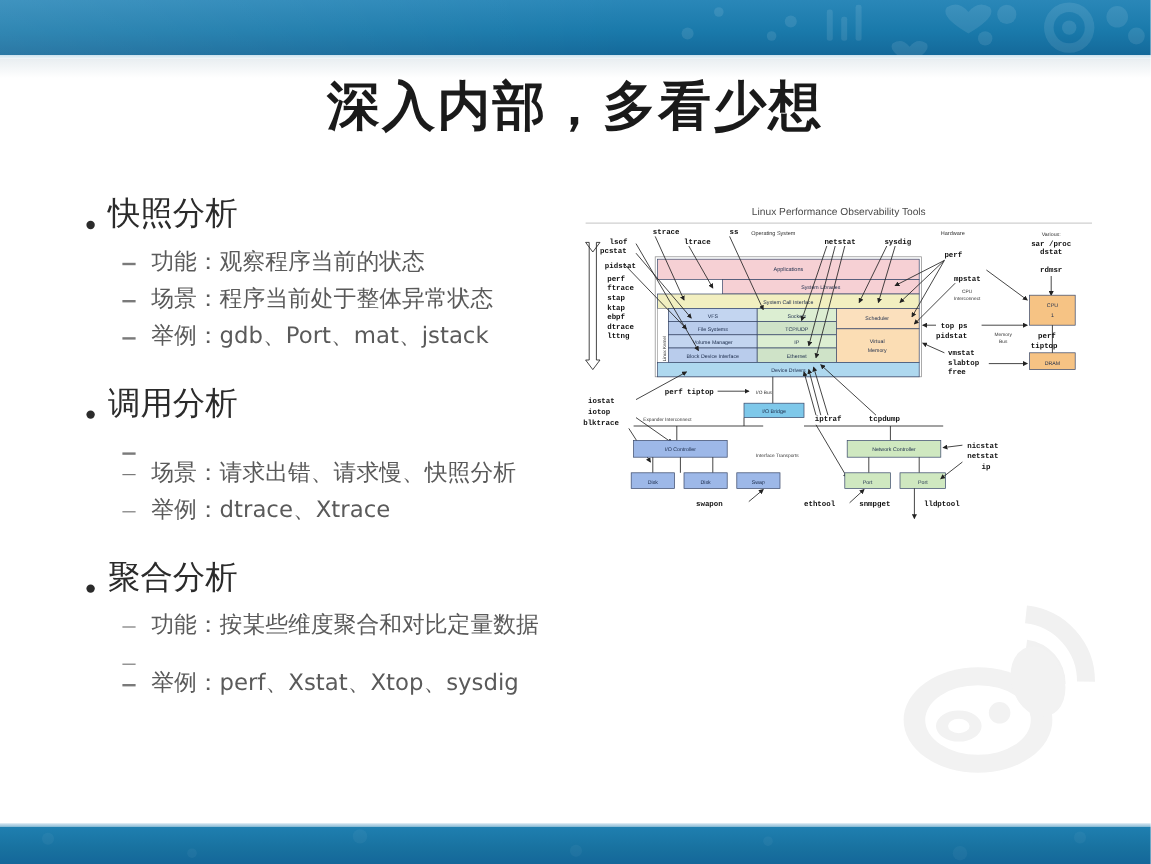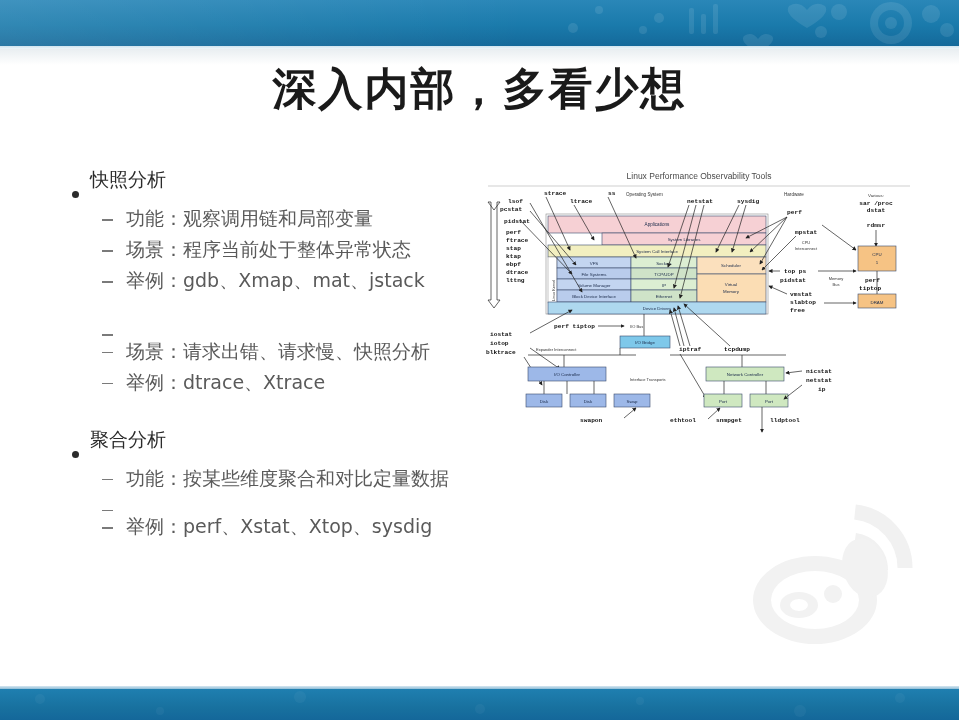--- a/index.html
+++ b/index.html
@@ -58,22 +58,22 @@
     font-size:44px;line-height:50px;font-weight:bold;
     color:#1a1a1a;letter-spacing:2px;
     font-family:"DejaVu Sans","Liberation Sans",sans-serif;
   }
 
   
   .bullets{position:absolute;left:72px;top:160px;width:410px;}
   .group{margin-bottom:22px;}
   .group:last-child{margin-bottom:0;}
   .lvl1{
-    display:flex;align-items:flex-end;gap:11px;
-    font-size:19px;line-height:38px;color:#2b2b2b;
+    display:flex;align-items:center;gap:11px;
+    font-size:27px;line-height:38px;color:#2b2b2b;
     font-family:"DejaVu Sans","Liberation Sans",sans-serif;
   }
   .lvl1 .dot{
     flex:0 0 auto;width:7px;height:7px;border-radius:50%;
     background:#2b2b2b;margin-top:17px;
   }
   .subs{margin-top:5px;padding-left:30px;}
   .lvl2{
     display:flex;align-items:flex-start;gap:13px;
     font-size:19px;line-height:31px;color:#5a5a5a;
@@ -150,34 +150,38 @@
   <div class="bullets">
 
     <div class="group">
       <div class="lvl1">
         <span class="dot"></span>
         <span>快照分析</span>
       </div>
       <div class="subs">
         <div class="lvl2">
           <span class="dash"></span>
-          <span>功能：观察调用链和局部变量</span>
+          <span>功能：观察程序当前的状态</span>
         </div>
         <div class="lvl2">
           <span class="dash"></span>
           <span>场景：程序当前处于整体异常状态</span>
         </div>
         <div class="lvl2">
           <span class="dash"></span>
-          <span>举例：gdb、Xmap、mat、jstack</span>
+          <span>举例：gdb、Port、mat、jstack</span>
         </div>
       </div>
     </div>
 
     <div class="group">
+      <div class="lvl1">
+        <span class="dot"></span>
+        <span>调用分析</span>
+      </div>
       <div class="subs">
         <div class="lvl2">
           <span class="dash"></span>
         </div>
         <div class="lvl2">
           <span class="dash"></span>
           <span>场景：请求出错、请求慢、快照分析</span>
         </div>
         <div class="lvl2">
           <span class="dash"></span>

